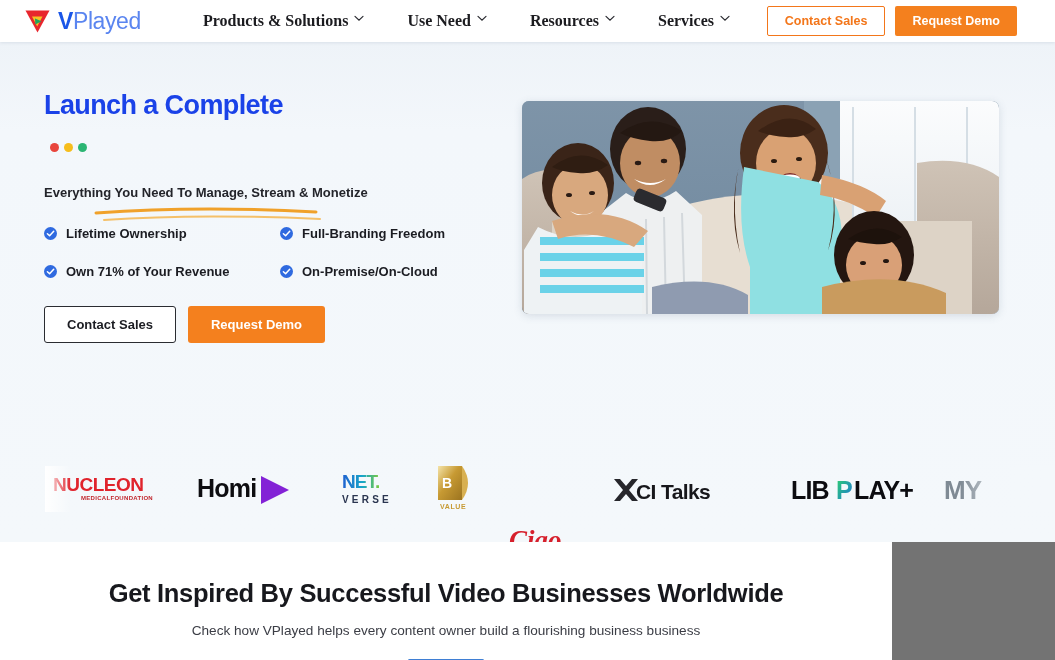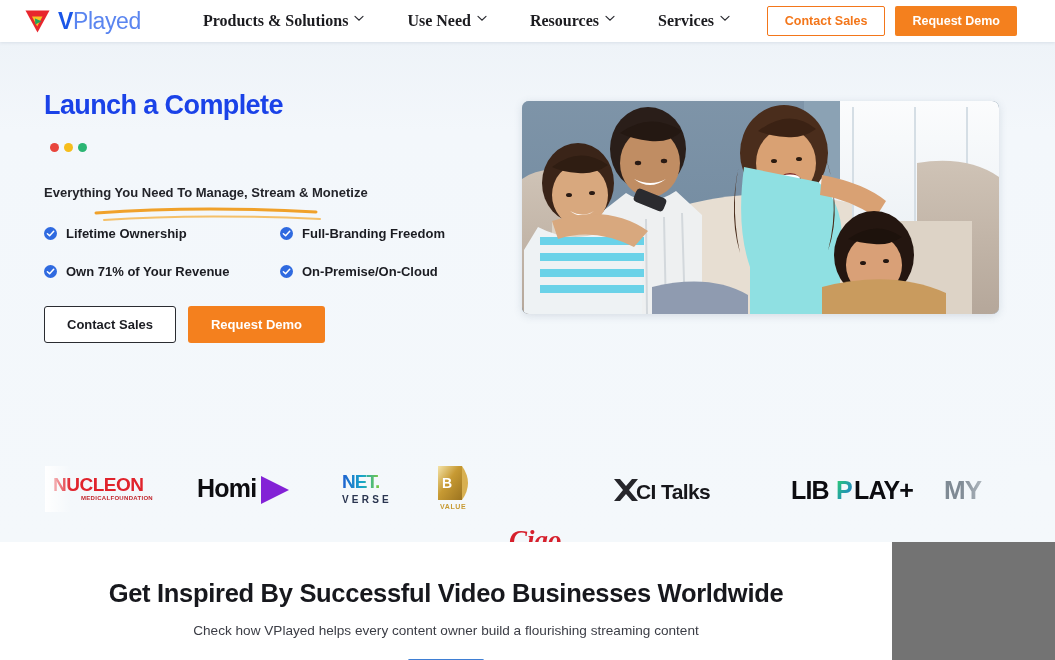--- a/index.html
+++ b/index.html
@@ -395,17 +395,17 @@
           <text x="2" y="33" font-family="Liberation Sans, sans-serif" font-size="26" font-weight="bold" fill="#7f8a94" letter-spacing="-1">MY</text>
           <rect x="18" y="0" width="95" height="46" fill="url(#fadeR)"></rect>
         </svg>
       </div>
 
     </div>
   </div>
 
   <div class="section2">
     <div class="s2-title">Get Inspired By Successful Video Businesses Worldwide</div>
-    <div class="s2-sub">Check how VPlayed helps every content owner build a flourishing streaming content</div>
+    <div class="s2-sub">Check how VPlayed helps every content owner build a flourishing business business</div>
     <div class="s2-rule" style="background: rgb(63, 127, 212);"></div>
   </div>
 
 </div>
 
 </body></html>

